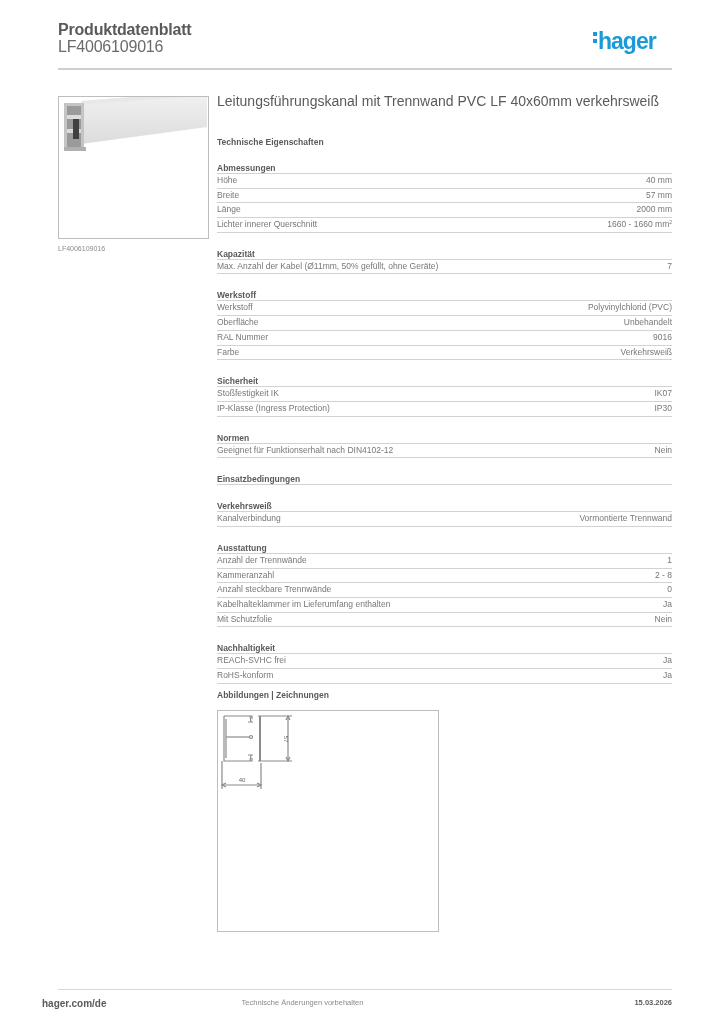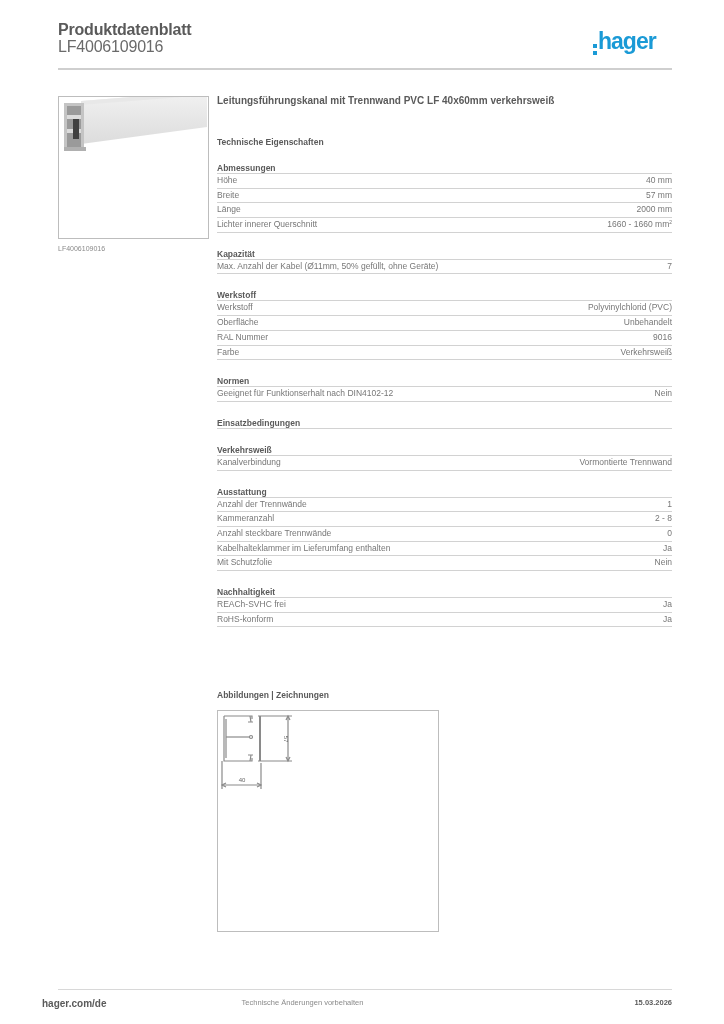--- a/index.html
+++ b/index.html
@@ -1,30 +1,30 @@
 <!DOCTYPE html>
 <html><head>
   <meta charset="utf-8">
   <style>
     * { box-sizing: border-box; margin: 0; padding: 0; }
     html, body { width: 724px; height: 1024px; background: #ffffff; overflow: hidden; }
     body { position: relative; font-family: "Liberation Sans", sans-serif; color: #6b6b6b; }
 
     .header-title { position: absolute; left: 58px; top: 21px; font-size: 16px; font-weight: bold; color: #5a5a5a; letter-spacing: -0.2px; }
     .header-sub { position: absolute; left: 58px; top: 38px; font-size: 16px; color: #6a6a6a; letter-spacing: -0.2px; }
-    .logo { position: absolute; left: 593px; top: 28px; font-size: 23px; font-weight: bold; color: #1a9ad6; letter-spacing: -1px; display: flex; align-items: flex-end; }
+    .logo { position: absolute; left: 593px; top: 28px; font-size: 23px; font-weight: bold; color: #1a9ad6; letter-spacing: -1px; display: flex; align-items: flex-start; }
     .logo .dots { display: inline-flex; flex-direction: column; gap: 3px; margin-right: 1px; margin-top: 4px; }
     .logo .dots span { width: 4px; height: 4px; background: #1a9ad6; display: block; }
     .top-rule { position: absolute; left: 58px; top: 68px; width: 614px; height: 1.5px; background: #cfcfcf; }
 
     .product-image { position: absolute; left: 58px; top: 96px; width: 151px; height: 143px; border: 1px solid #bdbdbd; background: #fff; overflow: hidden; }
     .img-caption { position: absolute; left: 58px; top: 245px; font-size: 7px; color: #8a8a8a; }
 
     .content { position: absolute; left: 217px; top: 96px; width: 455px; }
-    .product-name { font-size: 10px; font-weight: bold; color: #5a5a5a; height: 10px; line-height: 10px; }
+    .product-name { font-size: 14px; font-weight: normal; color: #5a5a5a; height: 10px; line-height: 10px; }
     .tech-title { margin-top: 31px; font-size: 8.5px; font-weight: bold; color: #5a5a5a; height: 10px; line-height: 10px; }
 
     .section { margin-top: 15px; }
     .section:first-of-type { margin-top: 15px; }
     .sec-title { font-size: 8.5px; font-weight: bold; color: #5a5a5a; height: 12px; line-height: 12px; border-bottom: 1.5px solid #d2d2d2; }
     .row { display: flex; justify-content: space-between; height: 14.7px; line-height: 13px; font-size: 8.5px; color: #777; border-bottom: 1.5px solid #d2d2d2; }
     .row .v { text-align: right; }
     sup { font-size: 5px; vertical-align: top; line-height: 8px; }
 
     .drawings-title { position: absolute; left: 217px; top: 690px; font-size: 8.5px; font-weight: bold; color: #5a5a5a; }
@@ -114,20 +114,31 @@
     <div class="row">
         <span>RAL Nummer</span>
         <span class="v">9016</span>
       </div>
     <div class="row">
         <span>Farbe</span>
         <span class="v">Verkehrsweiß</span>
       </div>
   </div>
 
+  <div class="section">
+    <div class="sec-title">Sicherheit</div>
+    <div class="row">
+        <span>Stoßfestigkeit IK</span>
+        <span class="v">IK07</span>
+      </div>
+    <div class="row">
+        <span>IP-Klasse (Ingress Protection)</span>
+        <span class="v">IP30</span>
+      </div>
+  </div>
 
   <div class="section">
     <div class="sec-title">Normen</div>
     <div class="row">
         <span>Geeignet für Funktionserhalt nach DIN4102-12</span>
         <span class="v">Nein</span>
       </div>
   </div>
 
   <div class="section">

